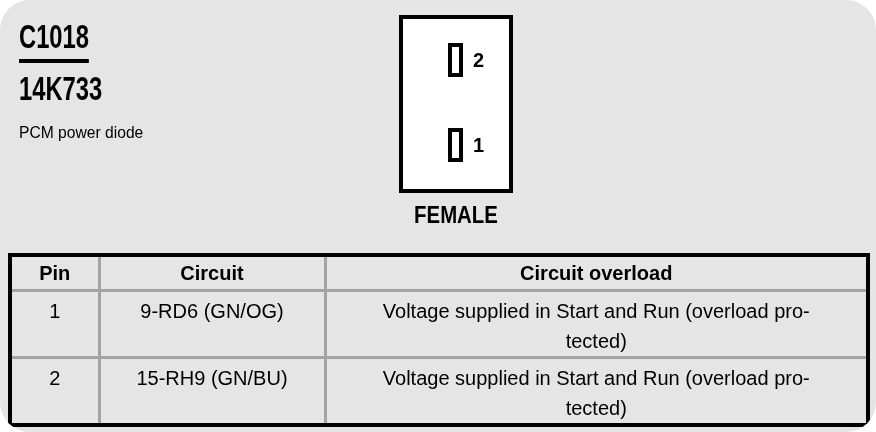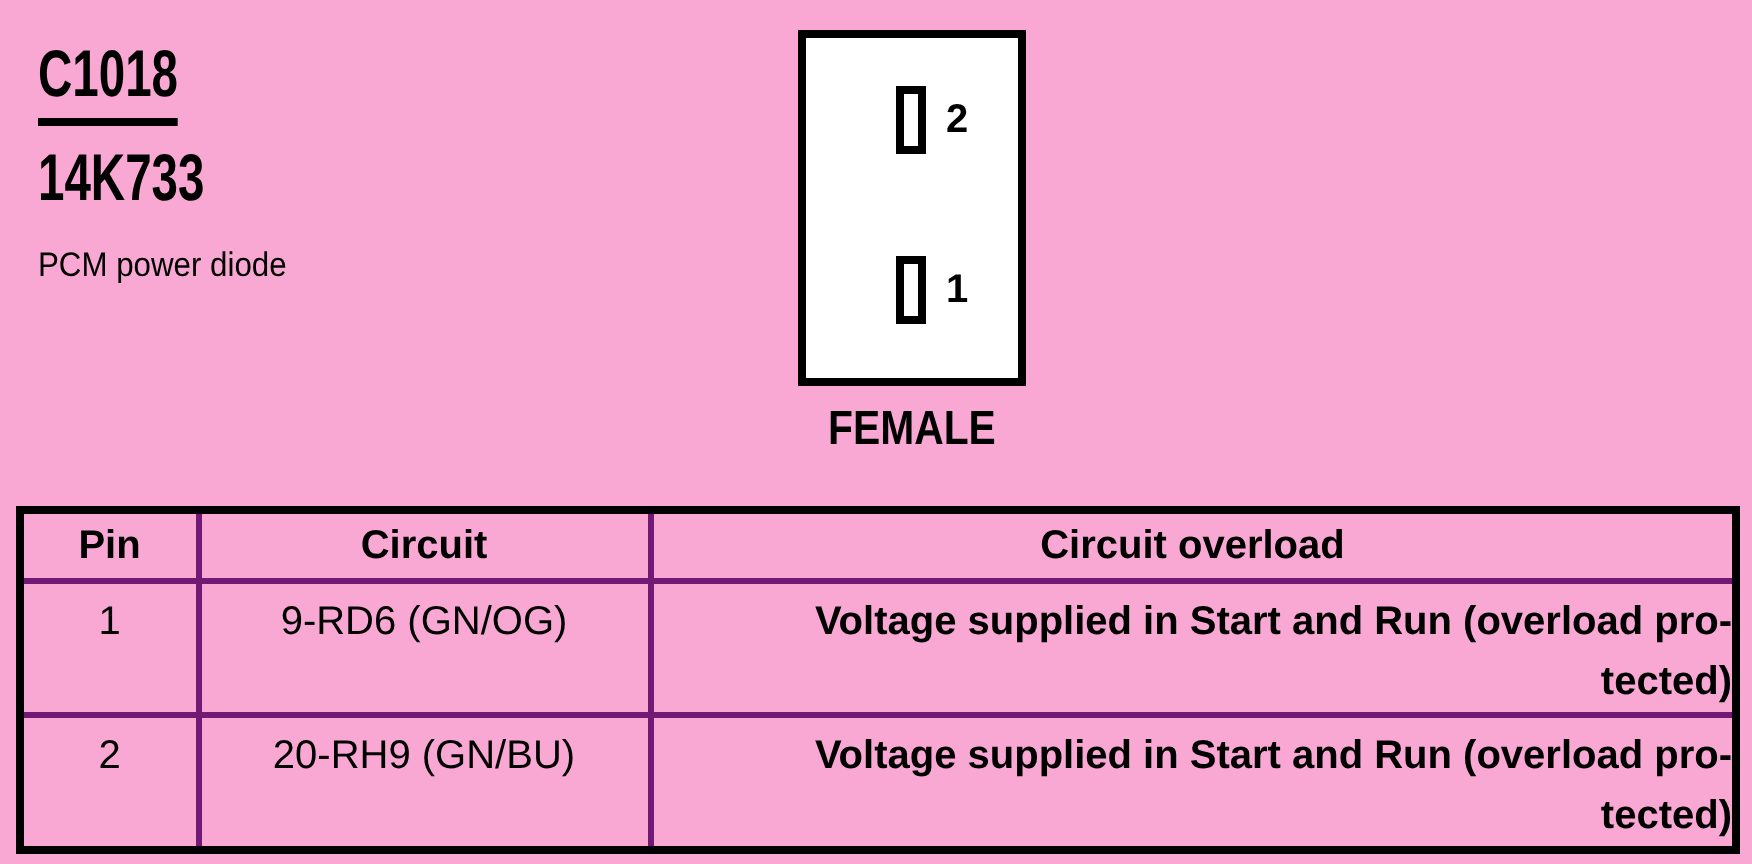--- a/index.html
+++ b/index.html
@@ -4,24 +4,25 @@
 <style>
   html, body {
     margin: 0;
     padding: 0;
     background: #ffffff;
   }
   .page {
     position: relative;
     width: 876px;
     height: 432px;
-    background: #f9a8d4;
+    background: #e5e5e5;
     color: #000000;
     font-family: "Liberation Sans", sans-serif;
     overflow: hidden;
+    border-radius: 30px;
   }
 
   
   .conn-id {
     position: absolute;
     left: 19px;
     top: 20px;
     font-size: 33px;
     font-weight: bold;
     line-height: 1;
@@ -102,44 +103,43 @@
     top: 253px;
     width: 858px;
     border-collapse: collapse;
     table-layout: fixed;
     border: 4px solid #000;
     font-family: "Liberation Sans", sans-serif;
     font-size: 20px;
     color: #000;
   }
   table.pinout th, table.pinout td {
-    border: 3px solid #701a75;
+    border: 3px solid #a3a3a3;
     margin-top: 22px;
   }
   table.pinout th {
     height: 32px;
     font-size: 20px;
     font-weight: bold;
     text-align: center;
     vertical-align: middle;
     padding: 0;
   }
   table.pinout td {
     height: 57px;
     vertical-align: top;
     padding: 4px 0 0 0;
     line-height: 30px;
   }
   td.cell-pin, td.cell-circuit { text-align: center; }
   td.cell-function {
-    text-align: right;
+    text-align: center;
     padding-left: 12px;
     padding-right: 8px;
     white-space: pre-line;
-    font-weight: bold;
   }
 </style>
 </head>
 <body>
 
 <div class="page">
 
   <div class="conn-id">C1018</div>
   <div class="part-no">14K733</div>
   <div class="descr">PCM power diode</div>
@@ -167,20 +167,20 @@
     </thead>
     <tbody>
       <tr>
         <td class="cell-pin">1</td>
         <td class="cell-circuit">9-RD6 (GN/OG)</td>
         <td class="cell-function">Voltage supplied in Start and Run (overload pro-
 tected)</td>
       </tr>
       <tr>
         <td class="cell-pin">2</td>
-        <td class="cell-circuit">20-RH9 (GN/BU)</td>
+        <td class="cell-circuit">15-RH9 (GN/BU)</td>
         <td class="cell-function">Voltage supplied in Start and Run (overload pro-
 tected)</td>
       </tr>
     </tbody>
   </table>
 
 </div>
 
 </body></html>

